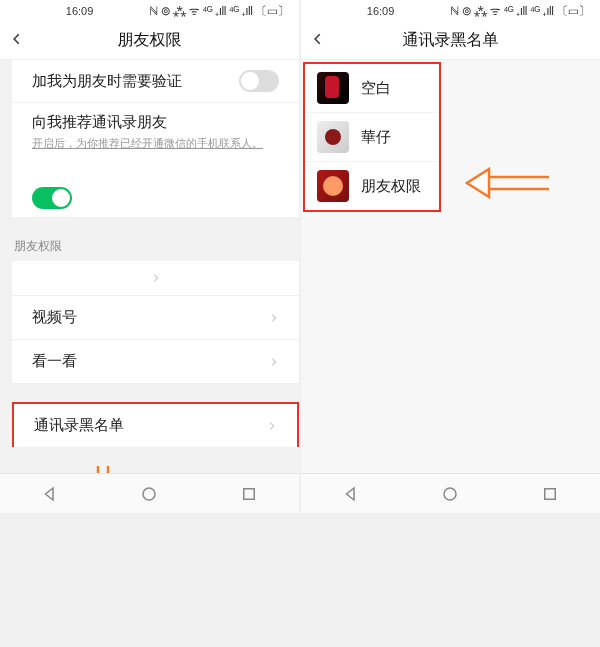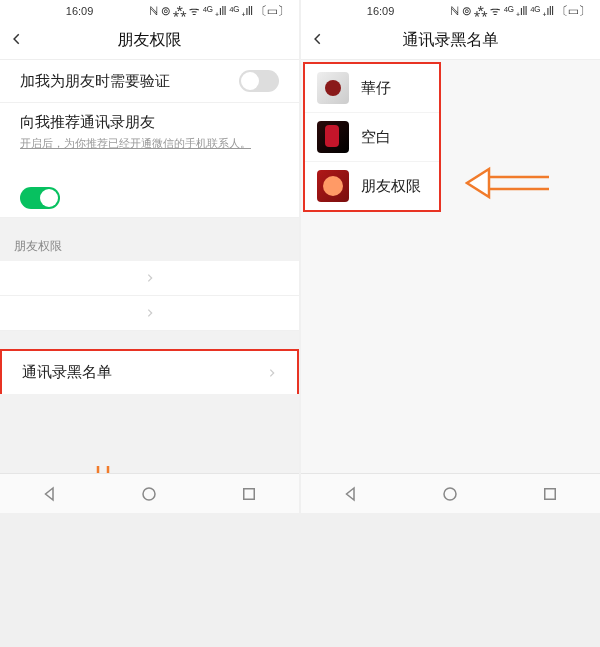--- a/index.html
+++ b/index.html
@@ -56,20 +56,21 @@
     .content { flex: 1; overflow: hidden; position: relative; }
     .row {
       background: #fff;
       padding: 12px 20px;
       display: flex;
       align-items: center;
       justify-content: center;
       font-size: 15px;
       color: #222;
       border-bottom: 1px solid #f0f0f0;
+      margin-left: 12px;
     }
     .row .label { flex: 1; }
     .row .sub { font-size: 11px; color: #999; margin-top: 4px; text-decoration: underline; }
     .chev { color: #ccc; }
     .chev svg { width: 10px; height: 10px; display:block;}
     .toggle {
       width: 40px; height: 22px; border-radius: 11px; position: relative;
     }
     .toggle.off { background: #ddd; }
     .toggle.on { background: #07c160; }
@@ -175,20 +176,29 @@
     <div class="section-gap"></div>
     <div class="section-header">朋友权限</div>
     <div class="row">
       <span class="chev">
           <svg viewBox="0 0 24 24">
             <path fill="none" stroke="currentColor" stroke-width="3" d="M8 4 L16 12 L8 20"></path>
           </svg>
         </span>
     </div>
     <div class="row">
+      <span class="label">视频号</span>
+      <span class="chev">
+          <svg viewBox="0 0 24 24">
+            <path fill="none" stroke="currentColor" stroke-width="3" d="M8 4 L16 12 L8 20"></path>
+          </svg>
+        </span>
+    </div>
+    <div class="row">
+      <span class="label">看一看</span>
       <span class="chev">
           <svg viewBox="0 0 24 24">
             <path fill="none" stroke="currentColor" stroke-width="3" d="M8 4 L16 12 L8 20"></path>
           </svg>
         </span>
     </div>
     <div class="section-gap" style="height:18px"></div>
     <div class="row blacklist highlight-box">
       <span class="label">通讯录黑名单</span>
       <span class="chev">
@@ -236,26 +246,26 @@
     <span class="back">
       <svg viewBox="0 0 24 24">
           <path fill="none" stroke="currentColor" stroke-width="2.5" d="M15 4 L7 12 L15 20"></path>
         </svg>
     </span>
     <span class="title">通讯录黑名单</span>
   </div>
   <div class="content" style="background:#f7f7f7">
     <div class="contacts-wrap" style="width:138px;">
       <div class="contact-row">
+        <span class="avatar av2"></span>
+        <span>空白</span>
+      </div>
+      <div class="contact-row">
         <span class="avatar av1"></span>
         <span>華仔</span>
-      </div>
-      <div class="contact-row">
-        <span class="avatar av2"></span>
-        <span>空白</span>
       </div>
       <div class="contact-row" style="border-bottom:none">
         <span class="avatar av3"></span>
         <span>朋友权限</span>
       </div>
     </div>
     <div class="arrow-left">
       <svg viewBox="0 0 84 34">
           <g fill="none" stroke="#f17b2b" stroke-width="2.5">
             <path d="M84 11 H24 M84 23 H24"></path>

